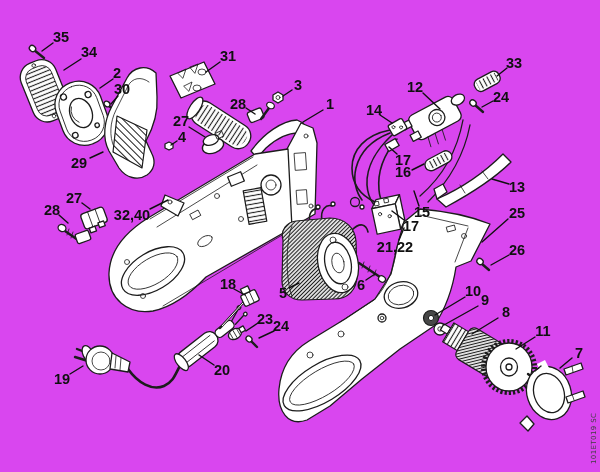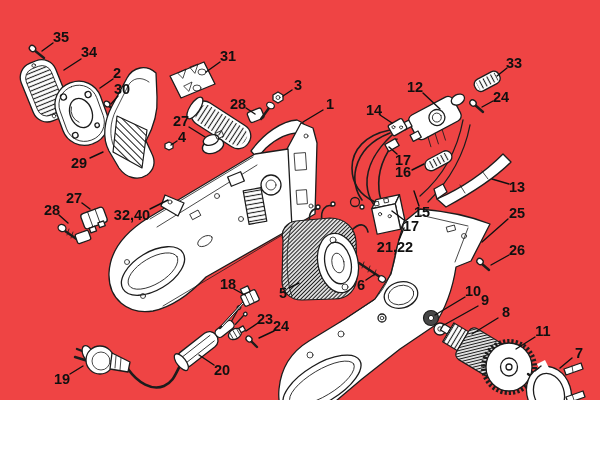--- a/index.html
+++ b/index.html
@@ -1,16 +1,16 @@
 <!DOCTYPE html>
 <html><head>
 <meta charset="utf-8">
 <style>
   html,body{margin:0;padding:0;background:#ffffff;}
-  .page{position:relative;width:600px;height:400px;background:#ef4444;overflow:hidden;}
+  .page{position:relative;width:600px;height:472px;background:#d946ef;overflow:hidden;}
   svg{display:block;}
   .ln{fill:none;stroke:#1c1c1c;stroke-width:1.3;stroke-linecap:round;stroke-linejoin:round;}
   .fw{fill:#ffffff;stroke:#1c1c1c;stroke-width:1.3;stroke-linejoin:round;}
   .fp{stroke:#1c1c1c;stroke-width:1.2;stroke-linejoin:round;}
   .thin{stroke-width:.8;}
   .thick{stroke-width:2.4;}
   .wire{fill:none;stroke:#1c1c1c;stroke-width:1.6;stroke-linecap:round;}
   .callout{font:700 14.5px "Liberation Sans",sans-serif;fill:#101010;text-anchor:middle;}
   .leader{stroke:#101010;stroke-width:1.4;stroke-linecap:round;}
   .code{font:7px "DejaVu Sans",sans-serif;fill:#3f3f3f;letter-spacing:.4px;}

